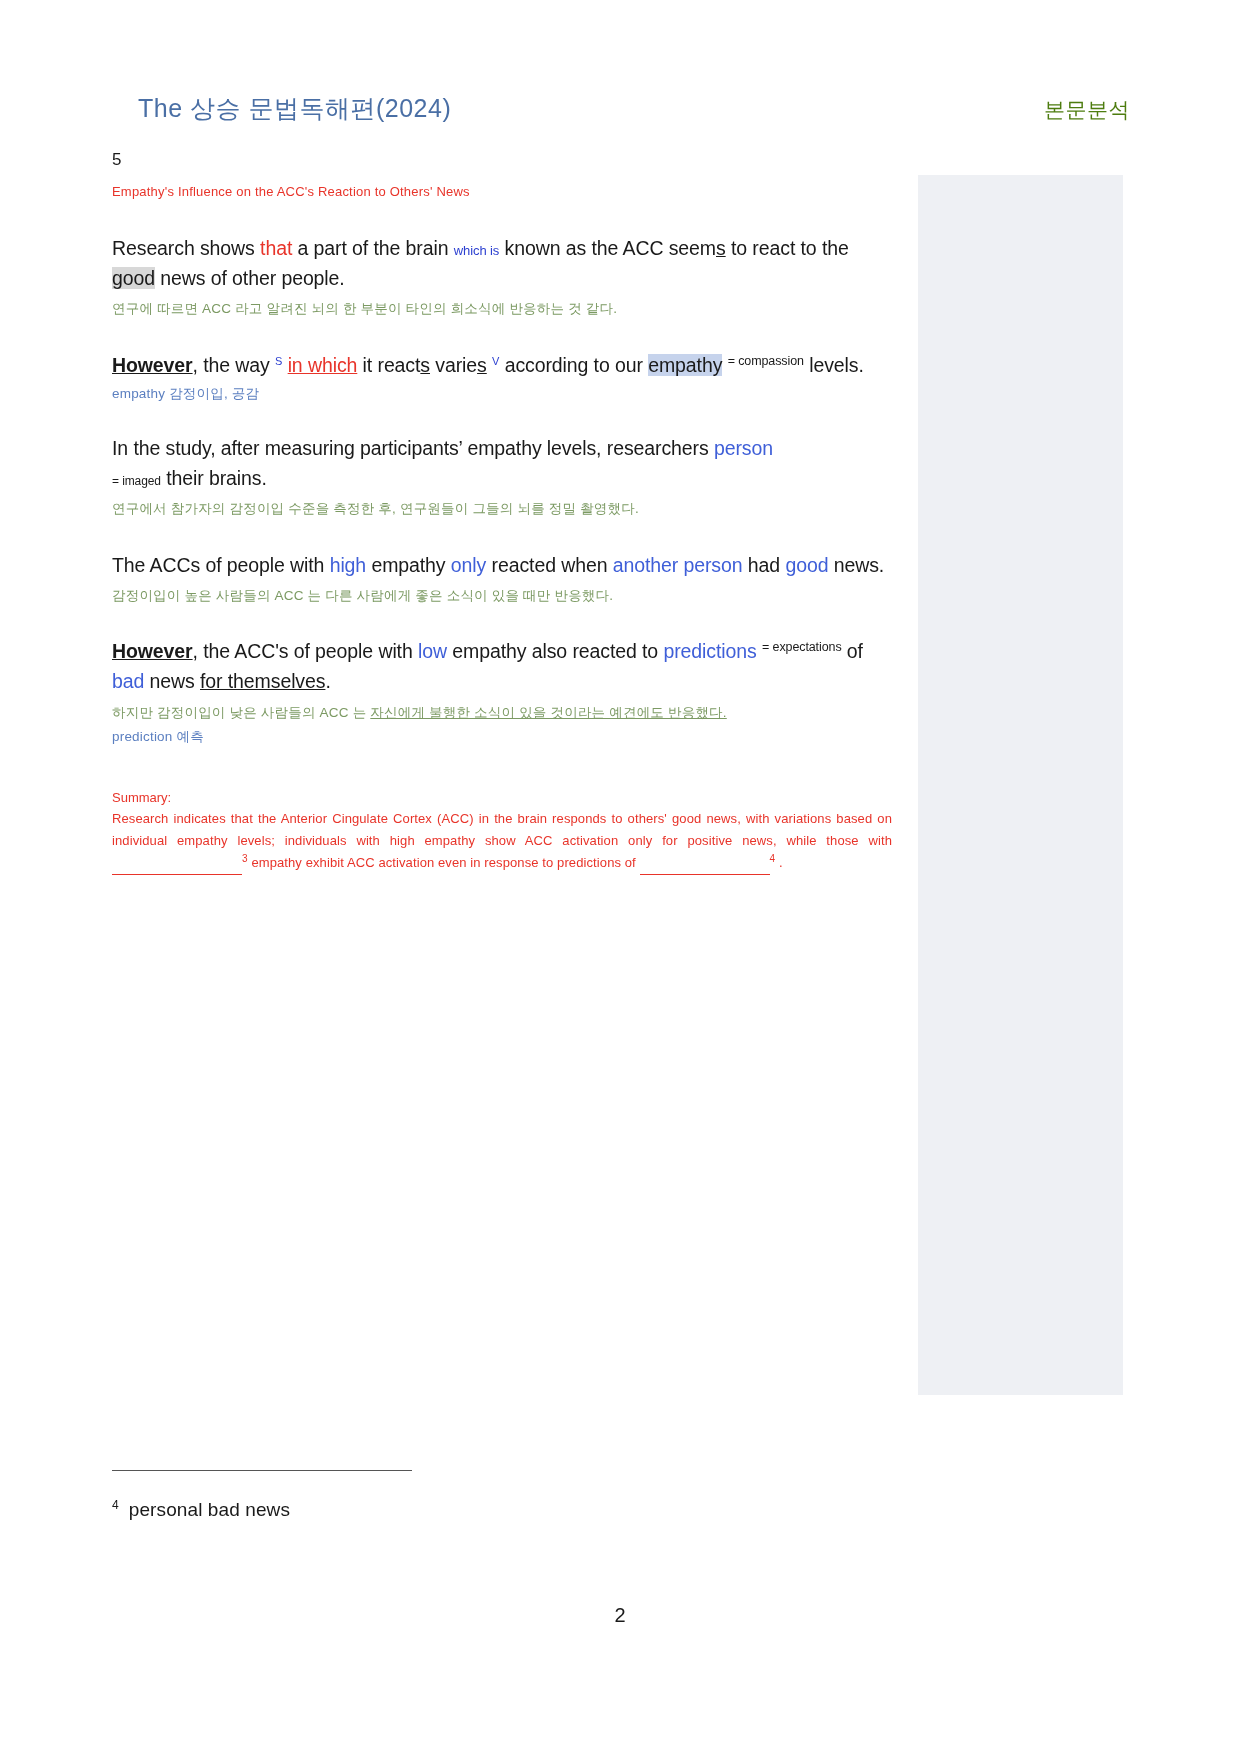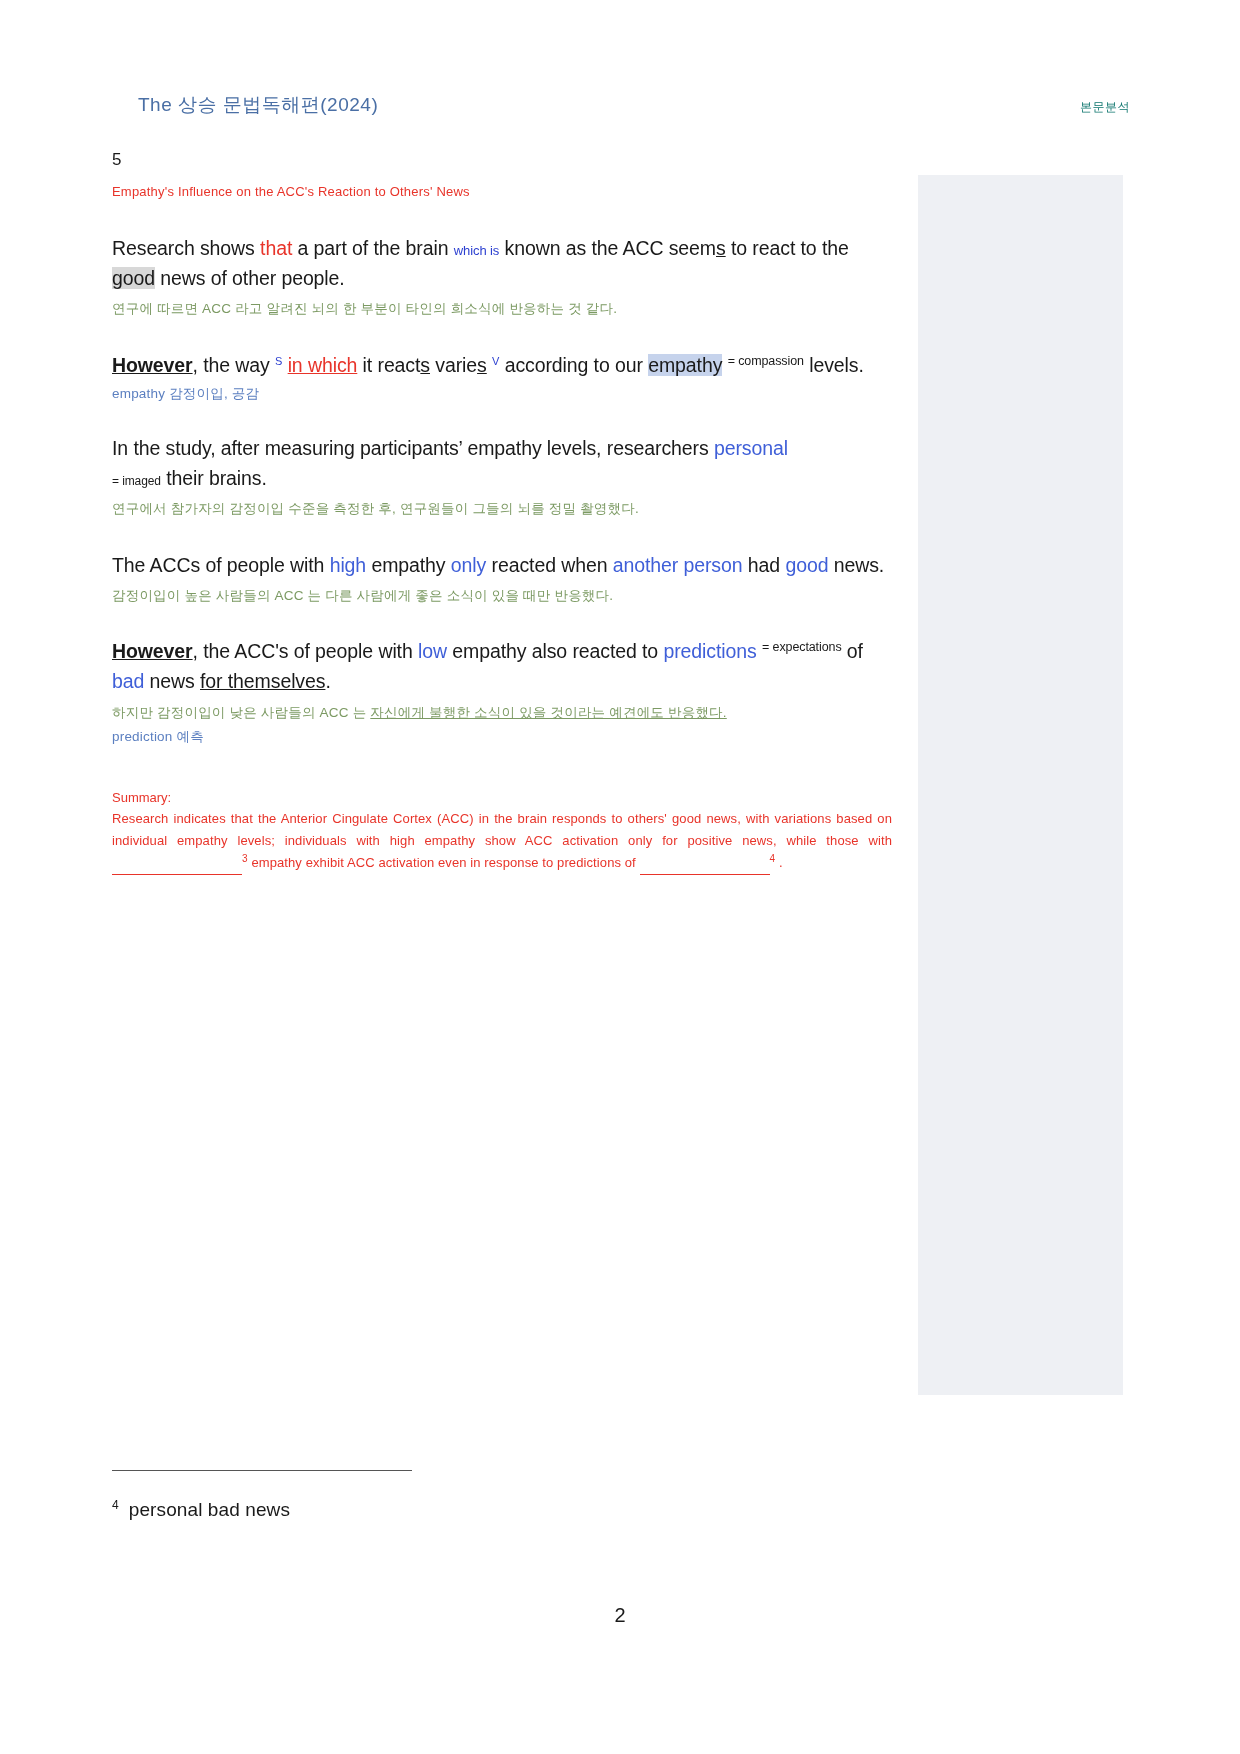--- a/index.html
+++ b/index.html
@@ -26,27 +26,27 @@
   .header {
     position: absolute;
     top: 92px;
     left: 138px;
     right: 110px;
     display: flex;
     justify-content: space-between;
     align-items: baseline;
   }
   .header-title {
-    font-size: 19px;
+    font-size: 25px;
     color: #4a6fa5;
     letter-spacing: 0.5px;
   }
   .header-right {
-    font-size: 12px;
-    color: #0f766e;
+    font-size: 21px;
+    color: #4d7c0f;
     letter-spacing: 0.5px;
     font-family: Liberation Serif, serif;
   }
 
   
   .side-panel {
     position: absolute;
     left: 918px;
     top: 175px;
     width: 205px;
@@ -219,21 +219,21 @@
 
     <div class="block">
       <div class="en">
         <span class="bold-ul">However</span><span>, the way </span><span class="sup-blue">S</span> <span class="red ul-red">in which</span><span> it react</span><span class="ul">s</span><span> varie</span><span class="ul">s</span> <span class="sup-blue">V</span><span> according to our </span><span class="hl-blue">empathy</span> <span class="small-note-sup">= compassion</span><span> levels.</span>
       </div>
       <div class="vocab">empathy 감정이입, 공감</div>
     </div>
 
     <div class="block">
       <div class="en">
-        <span>In the study, after measuring participants’ empathy levels, researchers </span><span class="blue-soft">personal</span><br><span class="small-note">= imaged</span><span> their brains.</span>
+        <span>In the study, after measuring participants’ empathy levels, researchers </span><span class="blue-soft">person</span><br><span class="small-note">= imaged</span><span> their brains.</span>
       </div>
       <div class="kr">연구에서 참가자의 감정이입 수준을 측정한 후, 연구원들이 그들의 뇌를 정밀 촬영했다.</div>
     </div>
 
     <div class="block">
       <div class="en">
         <span>The ACCs of people with </span><span class="blue-soft">high</span><span> empathy </span><span class="blue-soft">only</span><span> reacted when </span><span class="blue-soft">another person</span><span> had </span><span class="blue-soft">good</span><span> news.</span>
       </div>
       <div class="kr">감정이입이 높은 사람들의 ACC 는 다른 사람에게 좋은 소식이 있을 때만 반응했다.</div>
     </div>

